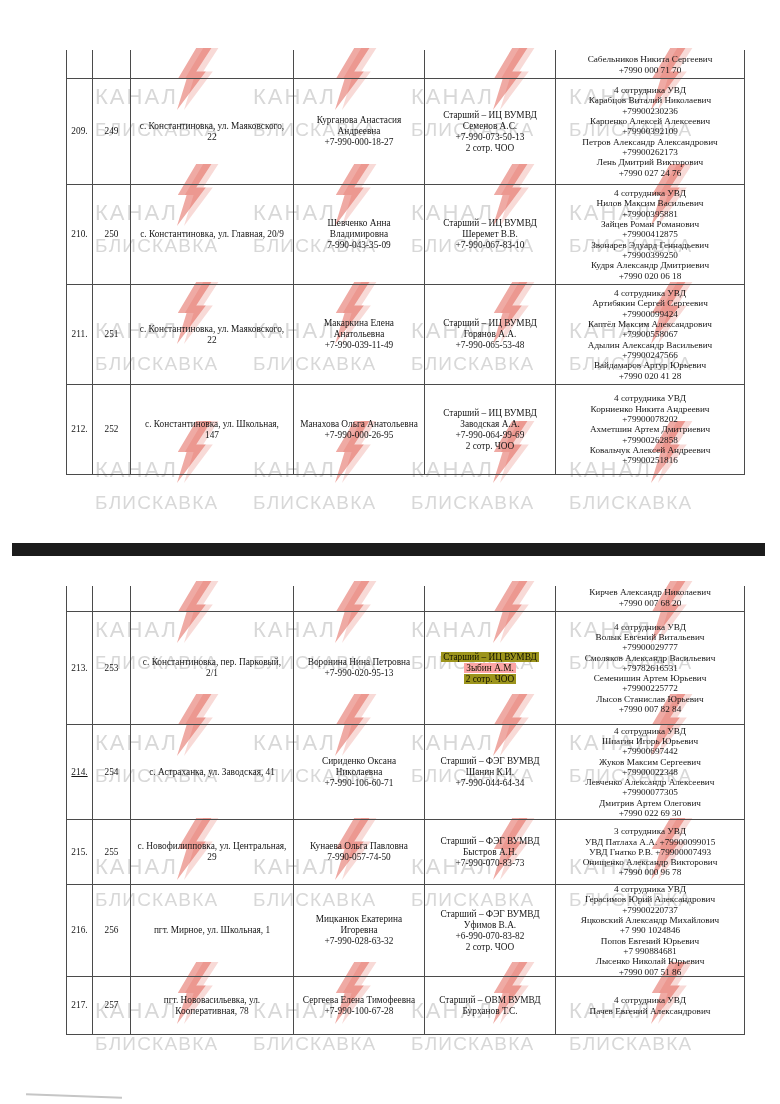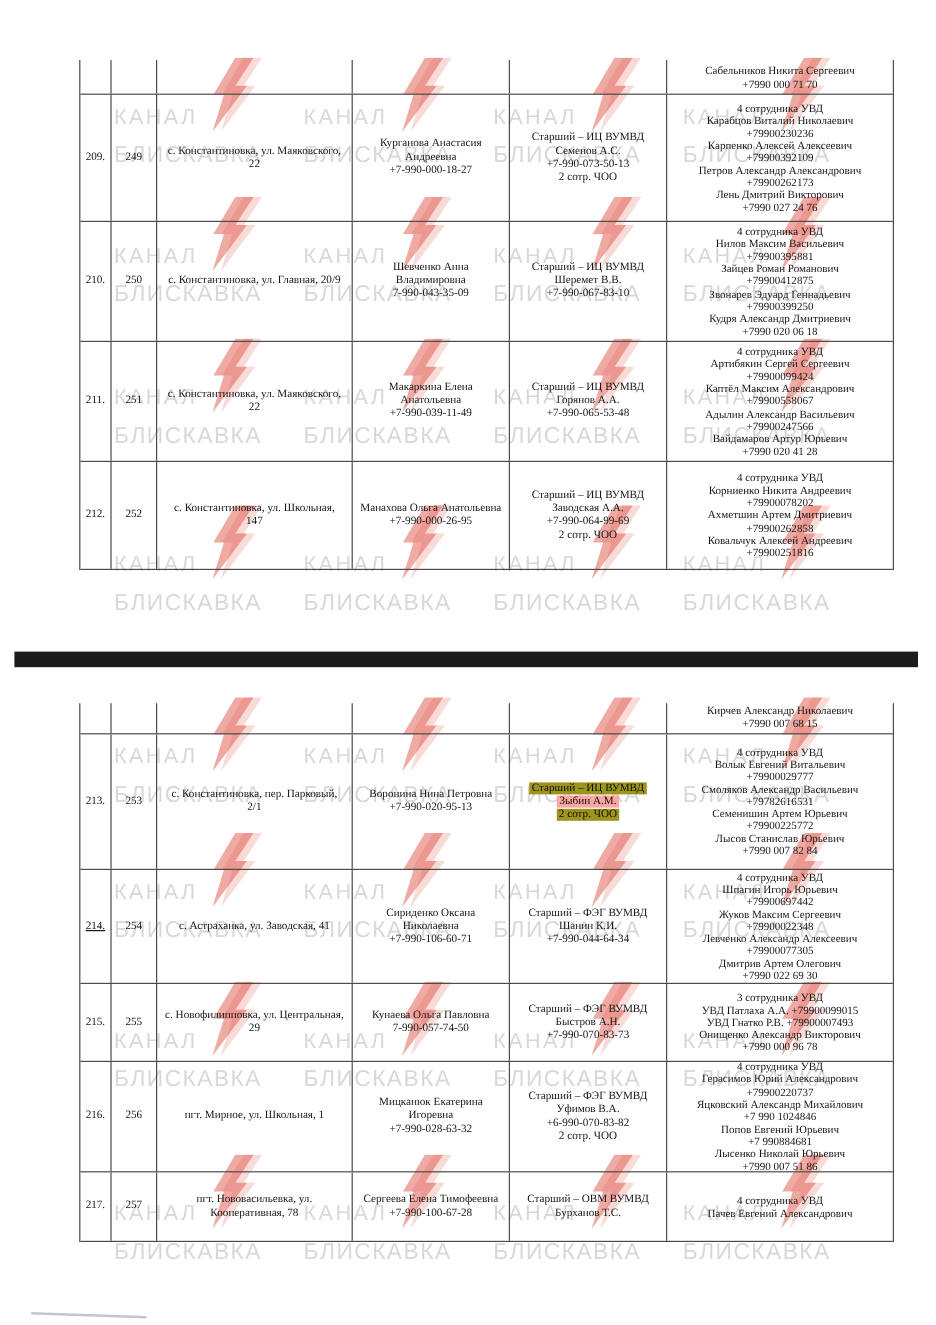--- a/index.html
+++ b/index.html
@@ -1,20 +1,20 @@
 <!DOCTYPE html>
 <html><head>
 <meta charset="utf-8">
 <style>
   html,body{margin:0;padding:0;background:#ffffff;}
   .page{position:relative;width:780px;height:1104px;background:#ffffff;overflow:hidden;
         font-family:"Liberation Serif",serif;color:#161616;}
   
   .wm{position:absolute;z-index:1;font-family:"Liberation Sans",sans-serif;color:#d8d8d8;pointer-events:none;}
-  .wm-l1{font-size:18px;letter-spacing:2px;line-height:30px;font-weight:400;}
+  .wm-l1{font-size:22px;letter-spacing:2px;line-height:30px;font-weight:400;}
   .wm-l2{font-size:19px;letter-spacing:1.2px;line-height:24px;margin-top:6px;}
   .bolt{position:absolute;left:78px;top:-34px;width:40px;height:62px;}
   .bolt i{position:absolute;left:0;top:0;width:100%;height:100%;display:block;
           clip-path:polygon(58% 0,96% 0,58% 38%,82% 38%,10% 100%,34% 50%,12% 50%);}
   .bolt .b1{opacity:.5;}
   .bolt .b2{opacity:.22;transform:translateX(7px);}
   
   .doc-table{position:absolute;left:66px;z-index:2;border-left:1px solid #4b4b4b;border-right:1px solid #4b4b4b;}
   .trow{display:flex;border-bottom:1px solid #4b4b4b;box-sizing:border-box;}
   .cell{box-sizing:border-box;border-right:1px solid #4b4b4b;display:flex;flex-direction:column;
@@ -439,21 +439,21 @@
   <div id="divider" class="divider" style="background: rgb(27, 27, 27);"></div>
   <div id="table-2" class="doc-table" style="top:586px;">
       <div class="trow" style="height: 26px;">
         <div class="cell c-num" style="width: 26px; flex: 0 0 26px;"></div>
         <div class="cell c-code" style="width: 38px; flex: 0 0 38px;"></div>
         <div class="cell c-addr" style="width: 163px; flex: 0 0 163px;"></div>
         <div class="cell c-name" style="width: 131px; flex: 0 0 131px;"></div>
         <div class="cell c-officer" style="width: 131px; flex: 0 0 131px;"></div>
         <div class="cell c-staff bottom" style="width: 188px; flex: 0 0 188px;">
           <div class="ln">Кирчев Александр Николаевич</div>
-          <div class="ln">+7990 007 68 15</div>
+          <div class="ln">+7990 007 68 20</div>
         </div>
       </div>
       <div class="trow" style="height: 113px;">
         <div class="cell c-num" style="width: 26px; flex: 0 0 26px;">
           <div class="ln">213.</div>
         </div>
         <div class="cell c-code" style="width: 38px; flex: 0 0 38px;">
           <div class="ln">253</div>
         </div>
         <div class="cell c-addr" style="width: 163px; flex: 0 0 163px;">

